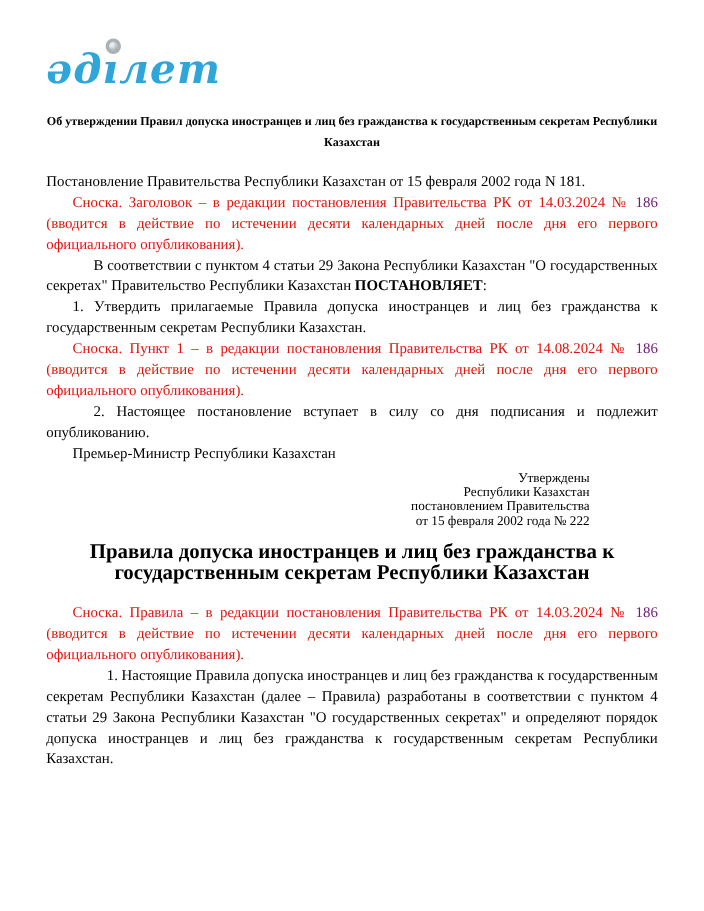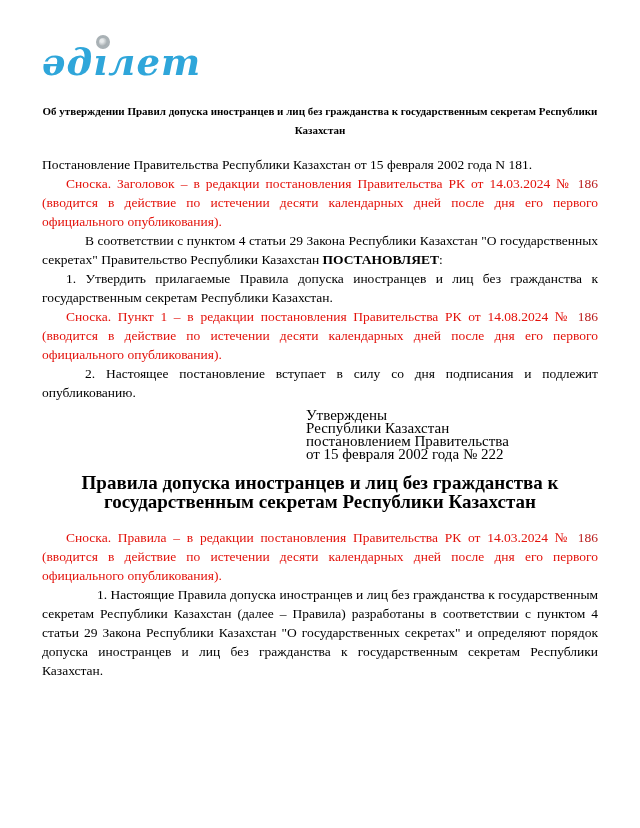--- a/index.html
+++ b/index.html
@@ -44,28 +44,28 @@
     font-weight: bold;
     margin: 0 0 15px 0;
     text-align: center;
   }
   p { font-size: 13.5px; line-height: 19px; margin: 0; }
   .jst { text-align: justify; }
   .ind-1 { text-indent: 24px; }
   .ind-2 { text-indent: 43px; }
   .ind-3 { text-indent: 55px; }
   .red { color: #e3120b; }
-  .black { color: #b91c1c; }
+  .black { color: #701a75; }
   b { font-weight: bold; }
 
   .approval {
     width: 230px;
     margin: 7px 62px 12px auto;
-    text-align: left;
-    font-size: 15px;
+    text-align: right;
+    font-size: 12px;
     line-height: 13px;
   }
 
   .rules-title {
     font-size: 19px;
     line-height: 19px;
     font-weight: bold;
     margin: 12px 0 17px 0;
     text-align: center;
   }
@@ -98,20 +98,21 @@
   <p class="jst ind-1">1. Утвердить прилагаемые Правила допуска иностранцев и лиц без гражданства к государственным секретам Республики Казахстан.</p>
 
   <p class="red jst ind-1">
     <span>Сноска. Пункт 1 – в редакции постановления Правительства РК от 14.08.2024 №</span>
     <span class="black">186</span>
     <span>(вводится в действие по истечении десяти календарных дней после дня его первого официального опубликования).</span>
   </p>
 
   <p class="jst ind-2">2. Настоящее постановление вступает в силу со дня подписания и подлежит опубликованию.</p>
 
+  <p class="ind-1">Премьер-Министр Республики Казахстан</p>
 
   <div class="approval">
     <div>Утверждены</div>
     <div>Республики Казахстан</div>
     <div>постановлением Правительства</div>
     <div>от 15 февраля 2002 года № 222</div>
   </div>
 
   <h2 class="rules-title">Правила допуска иностранцев и лиц без гражданства к государственным секретам Республики Казахстан</h2>
 

